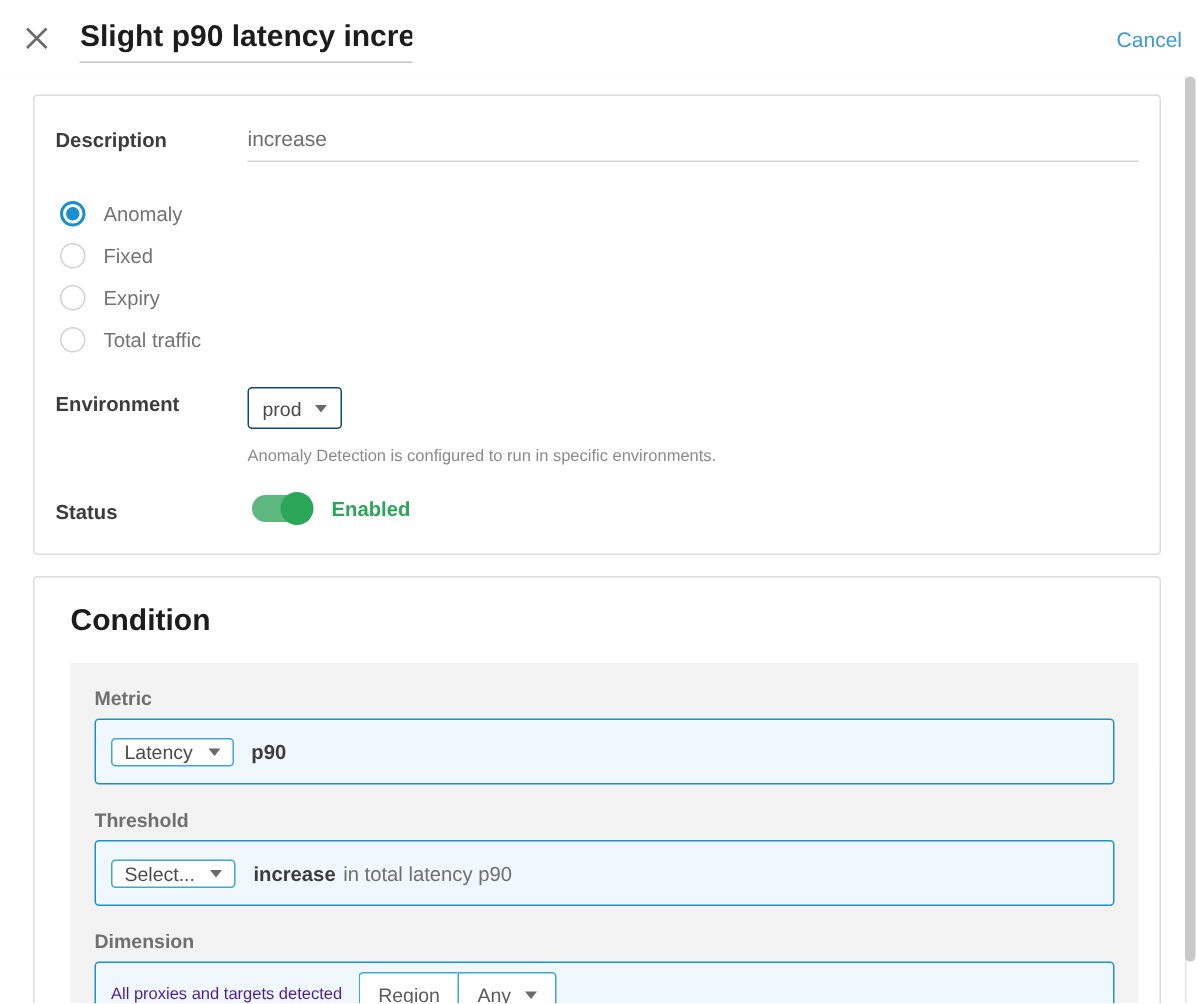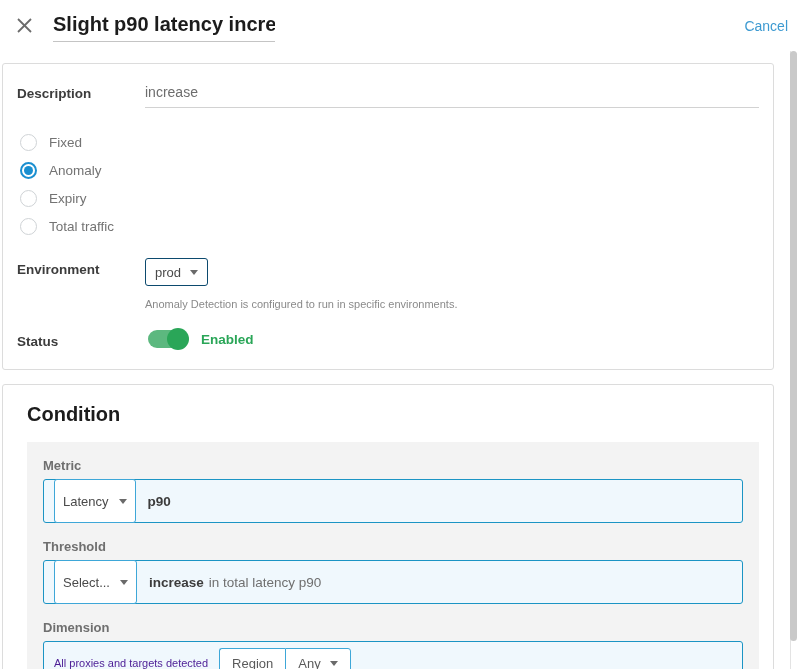--- a/index.html
+++ b/index.html
@@ -107,21 +107,21 @@
   .scrollbar-thumb {
     position: absolute;
     top: 0px; right: 1px;
     width: 7px;
     height: 590px;
     background: #c9c9c9;
     border-radius: 4px;
   }
 
   .card {
-    margin: 0 16px 14px 2px;
+    margin: 0 16px 14px 22px;
     border: 1px solid #dcdcdc;
     border-radius: 3px;
     background: #ffffff;
   }
   .card-1 { padding: 18px 14px 20px 14px; }
   .card-2 { padding: 16px 14px 0px 14px; }
 
   .form-row {
     display: flex;
     align-items: flex-start;
@@ -260,21 +260,21 @@
     align-items: center;
     padding: 0 10px;
     margin-bottom: 16px;
   }
   .blue-box.last { margin-bottom: 0; }
   .inner-dd {
     display: inline-flex;
     align-items: center;
     justify-content: space-between;
     gap: 10px;
-    height: 44px;
+    height: 19px;
     min-width: 78px;
     padding: 0 8px;
     border: 1px solid #3ea7d8;
     border-radius: 3px;
     background: #ffffff;
     font-family: "Liberation Sans", sans-serif;
     font-size: 13px;
     color: #4a4a4a;
     cursor: pointer;
   }
@@ -336,29 +336,29 @@
 
       <div class="form-row" style="margin-bottom:20px;">
         <div class="form-label">Description</div>
         <div class="form-field">
           <input class="desc-input" type="text" value="increase" style="">
         </div>
       </div>
 
       <div class="form-row" style="margin-bottom:18px;">
         <div class="form-field radio-group">
-          <div class="radio-item">
-            <span class="radio-circle"></span>
-            <span class="radio-label">Fixed</span>
-          </div>
           <div class="radio-item selected">
             <span class="radio-circle">
                 <span class="radio-dot"></span>
               </span>
             <span class="radio-label">Anomaly</span>
+          </div>
+          <div class="radio-item">
+            <span class="radio-circle"></span>
+            <span class="radio-label">Fixed</span>
           </div>
           <div class="radio-item">
             <span class="radio-circle"></span>
             <span class="radio-label">Expiry</span>
           </div>
           <div class="radio-item">
             <span class="radio-circle"></span>
             <span class="radio-label">Total traffic</span>
           </div>
         </div>

